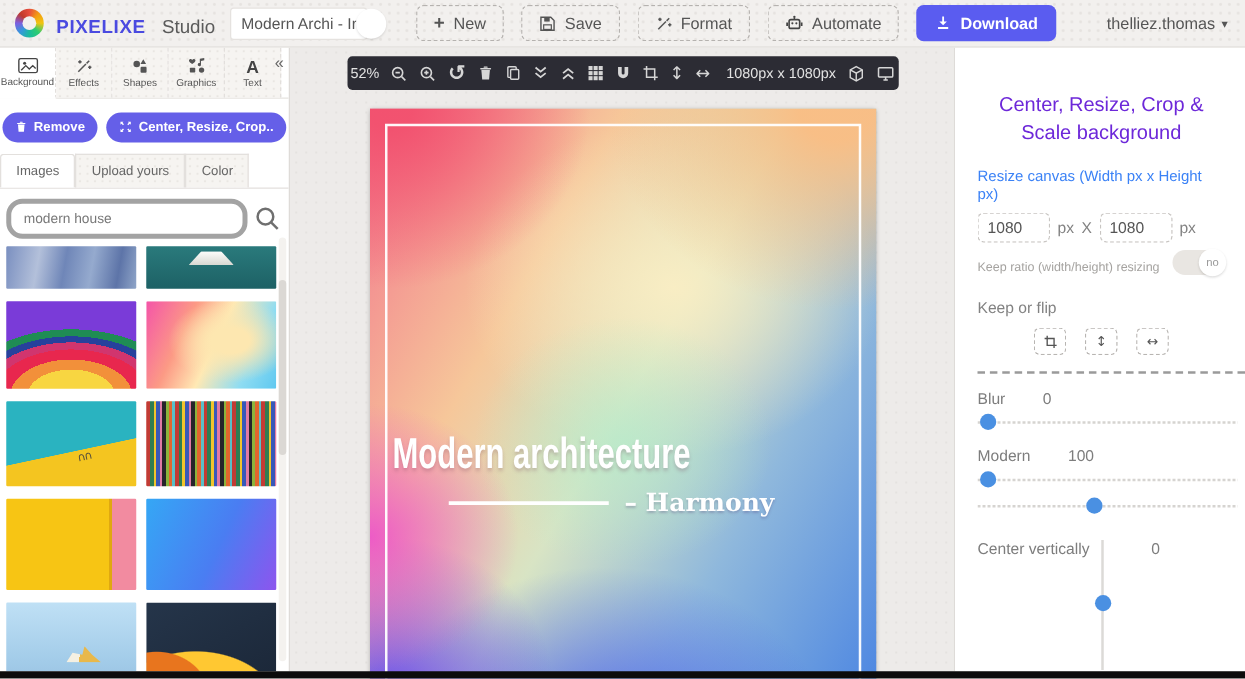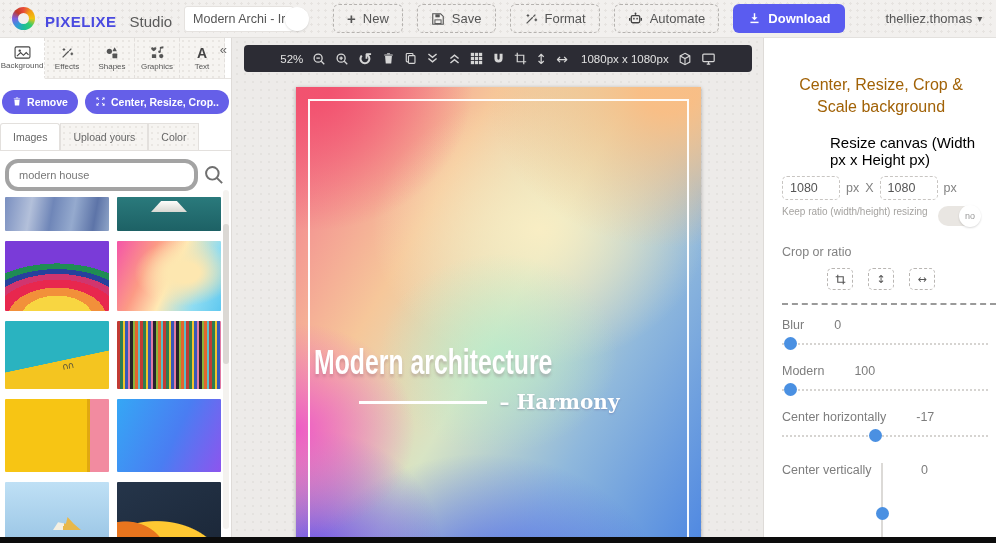--- a/index.html
+++ b/index.html
@@ -70,21 +70,21 @@
     background:linear-gradient(100deg,#f5f0e2 40%,#e8b84b 40%);clip-path:polygon(0 100%,18% 40%,46% 52%,52% 0,74% 52%,100% 100%);}
   .t10{background:radial-gradient(95% 130% at 8% 115%,#e8751e 0 42%,transparent 43%),
        radial-gradient(130% 150% at 38% 135%,#ffc832 0 50%,transparent 51%),
        linear-gradient(150deg,#25354a,#1b2738);}
   .side-scrollbar{position:absolute;right:2px;top:152px;bottom:8px;width:6px;background:#f4f2ef;border-radius:3px;}
   .side-scrollthumb{width:6px;height:140px;margin-top:34px;background:#dbd8d4;border-radius:3px;}
 
   
   .workspace{position:absolute;top:38px;left:233px;width:530px;bottom:6px;
     background-image:radial-gradient(#e4e2df 1px,transparent 1.2px);background-size:8px 8px;}
-  .canvas-toolbar{width:508px;height:27px;margin:7px auto 0;background:#2c2c34;border-radius:4px;
+  .canvas-toolbar{width:441px;height:27px;margin:7px auto 0;background:#2c2c34;border-radius:4px;
     display:flex;align-items:center;justify-content:center;gap:9px;color:#d6d6d6;box-sizing:border-box;}
   .tb-text{font-size:11.5px;color:#e2e2e2;white-space:nowrap;}
   .tb-ico{display:flex;align-items:center;cursor:pointer;}
   .tb-glyph{font-size:14px;line-height:14px;color:#d6d6d6;cursor:pointer;font-family:"DejaVu Sans",sans-serif;}
   .canvas{position:relative;width:405px;height:476px;margin:15px auto 0;box-shadow:0 1px 4px rgba(0,0,0,.3);
     background:
       radial-gradient(55% 42% at 4% 0%,rgba(242,80,110,.95) 8%,rgba(242,80,110,0) 72%),
       radial-gradient(60% 45% at 92% 0%,rgba(249,190,133,.98) 12%,rgba(249,190,133,0) 75%),
       radial-gradient(42% 32% at 0% 72%,rgba(236,80,203,.9),rgba(236,80,203,0) 70%),
       radial-gradient(45% 36% at 4% 98%,rgba(105,73,238,.95),rgba(105,73,238,0) 72%),
@@ -95,27 +95,27 @@
   .canvas-frame{position:absolute;inset:12px;border:2px solid rgba(255,255,255,.95);pointer-events:none;}
   .canvas-title{position:absolute;left:18px;top:256px;color:#fff;font-size:31px;font-weight:bold;white-space:nowrap;
     transform:scale(.8,1.12);transform-origin:left top;text-shadow:0 2px 3px rgba(120,60,90,.25);cursor:pointer;}
   .canvas-sub{position:absolute;left:0;top:303px;display:flex;align-items:center;cursor:pointer;}
   .subline{width:128px;height:3px;background:#fff;margin-left:63px;}
   .subtext{margin-left:13px;color:#fff;font-size:20px;font-weight:bold;font-family:"DejaVu Serif",serif;text-shadow:0 1px 2px rgba(80,60,120,.3);}
 
   
   .panel{position:absolute;top:38px;right:0;width:233px;bottom:6px;background:#fff;border-left:1px solid #deDBD8;box-sizing:border-box;}
   .panel-inner{padding:36px 16px 0 18px;}
-  .panel-title{font-size:16px;color:#a16207;text-align:center;line-height:1.35;}
-  .panel-label{margin-top:17px;font-size:15px;color:#000000;margin-left:48px;}
+  .panel-title{font-size:16px;color:#6d28d9;text-align:center;line-height:1.35;}
+  .panel-label{margin-top:17px;font-size:12px;color:#3b82f6;}
   .resize-row{margin-top:8px;display:flex;align-items:center;gap:6px;}
   .num-input{width:42px;height:22px;border:1px dashed #c8c5c2;border-radius:5px;padding:0 7px;font-size:12.5px;color:#555;
     font-family:"Liberation Sans",sans-serif;}
   .unit{font-size:12.5px;color:#828282;}
-  .keep-row{margin-top:6px;display:flex;align-items:flex-start;}
+  .keep-row{margin-top:6px;display:flex;align-items:flex-end;}
   .keep-label{font-size:10px;color:#a5a3a0;flex:1;}
   .mini-toggle{width:42px;height:20px;border-radius:10px;background:#e9e6e2;position:relative;cursor:pointer;flex:none;}
   .mini-toggle .knob{position:absolute;right:-1px;top:-1px;width:22px;height:22px;border-radius:50%;background:#fff;
     box-shadow:0 1px 2px rgba(0,0,0,.15);display:flex;align-items:center;justify-content:center;font-size:9px;color:#999;}
   .cropflip-label{margin-top:19px;font-size:12.5px;color:#828282;}
   .cropflip-row{margin-top:9px;display:flex;justify-content:center;gap:15px;}
   .mini-btn{width:26px;height:22px;border:1px dashed #b8b5b2;border-radius:5px;background:transparent;color:#555;
     display:flex;align-items:center;justify-content:center;cursor:pointer;font-size:11px;font-family:"DejaVu Sans",sans-serif;}
   .dash-div{margin-top:13px;margin-right:-16px;border-top:2px dashed #9a9a9a;}
   .slider-block{margin-top:13px;}
@@ -419,21 +419,21 @@
         <span class="unit">px</span>
       </div>
 
       <div class="keep-row">
         <span class="keep-label">Keep ratio (width/height) resizing</span>
         <span class="mini-toggle">
           <span class="knob">no</span>
         </span>
       </div>
 
-      <div class="cropflip-label">Crop or ratio</div>
+      <div class="cropflip-label">Keep or flip</div>
       <div class="cropflip-row">
         <button class="mini-btn">
           <svg width="11" height="11" viewBox="0 0 16 16" fill="none" stroke="#555" stroke-width="1.6">
               <path d="M4 1v11h11"></path>
               <path d="M1 4h11v11"></path>
             </svg>
         </button>
         <button class="mini-btn">↕</button>
         <button class="mini-btn">↔</button>
       </div>
@@ -454,24 +454,20 @@
         <div class="slider-head">
           <span class="slider-label">Modern</span>
           <span class="slider-value">100</span>
         </div>
         <div class="slider-track">
           <span class="slider-thumb" style="left:1%;"></span>
         </div>
       </div>
 
       <div class="slider-block" style="margin-top:19px;">
-        <div class="slider-head">
-          <span class="slider-label">Center horizontally</span>
-          <span class="slider-value">-17</span>
-        </div>
         <div class="slider-track">
           <span class="slider-thumb" style="left:42%;"></span>
         </div>
       </div>
 
       <div class="vslider-block">
         <span class="vlabel">Center vertically</span>
         <span class="vvalue">0</span>
         <div class="vtrack">
           <span class="vthumb"></span>

